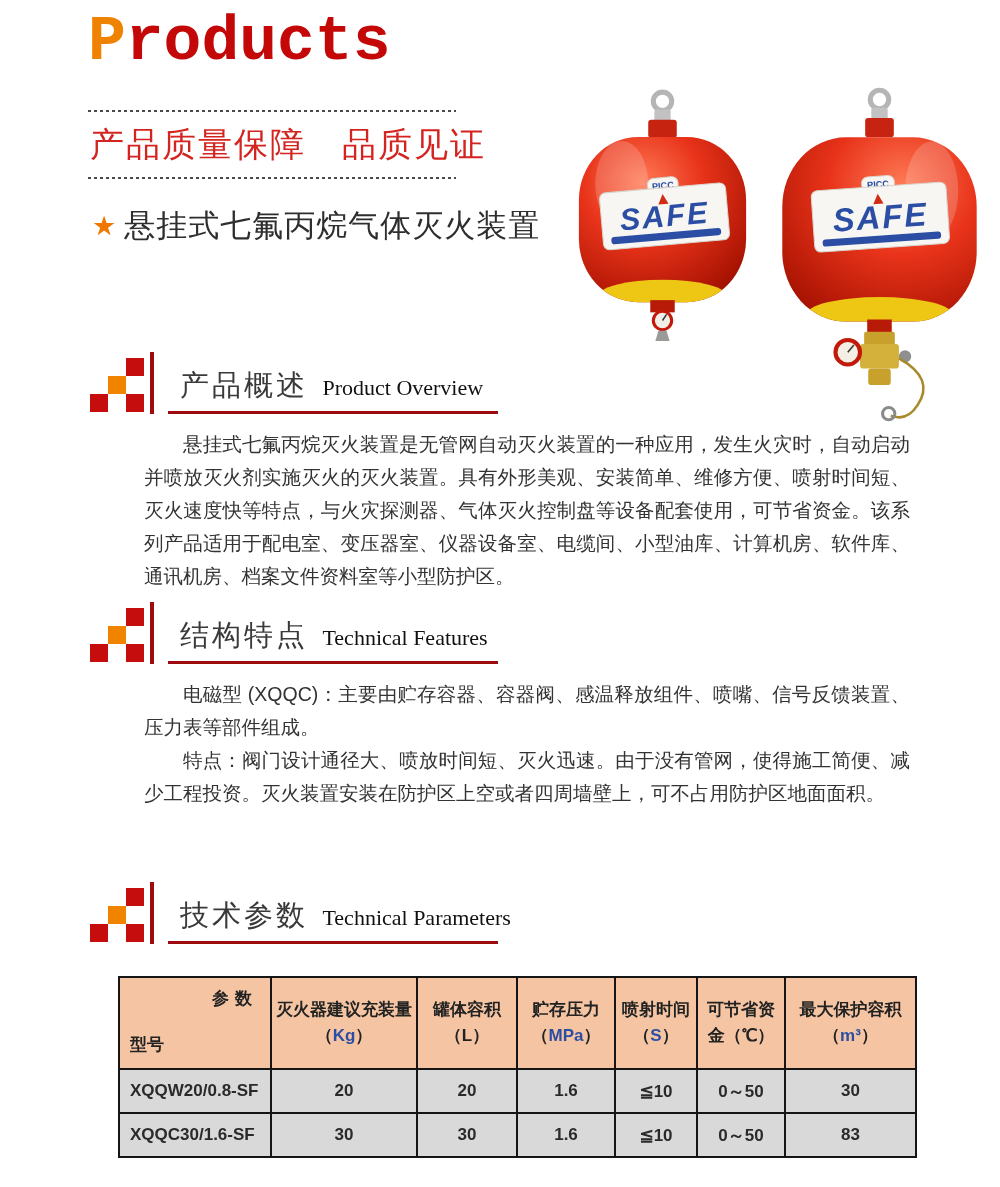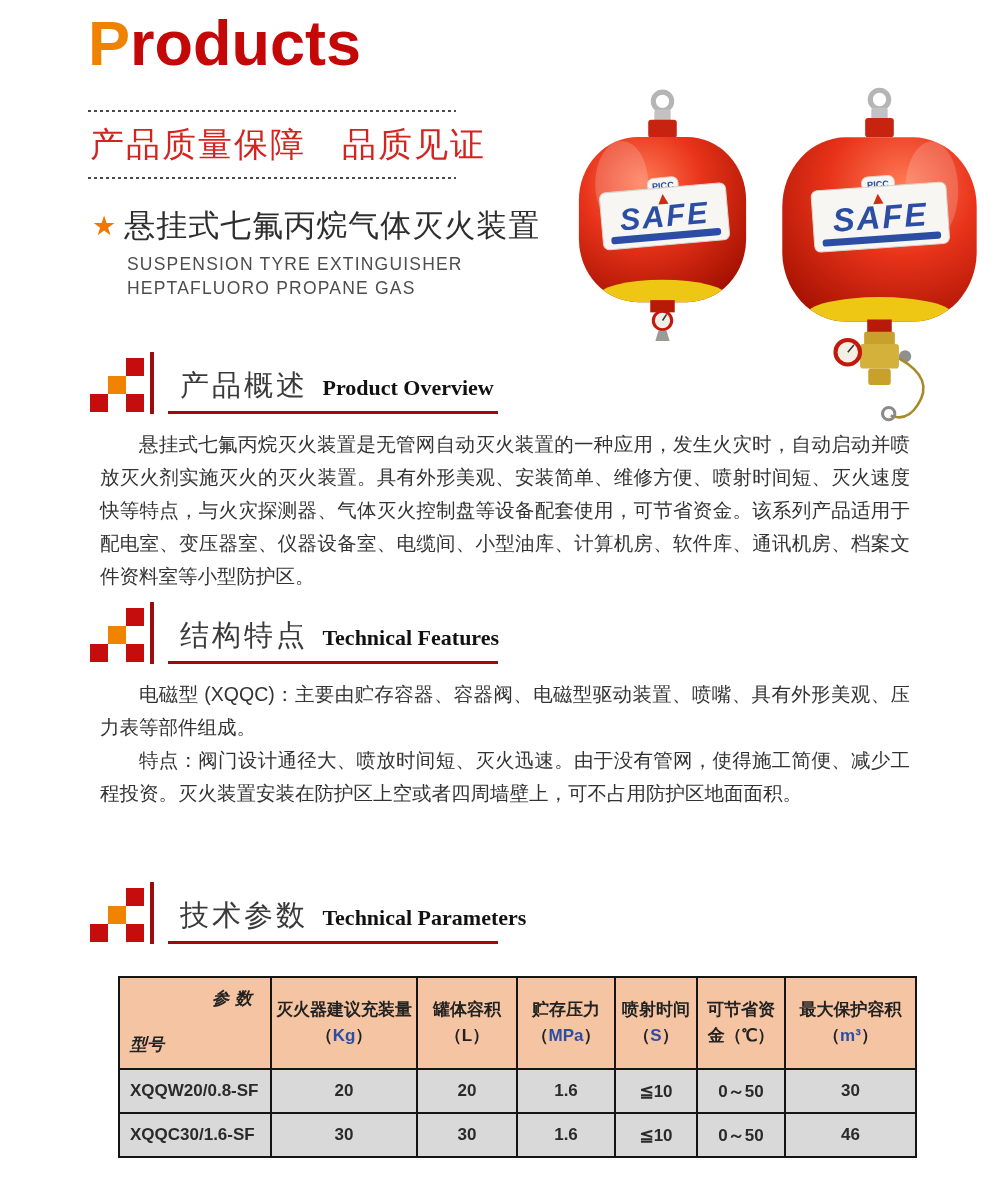--- a/index.html
+++ b/index.html
@@ -2,21 +2,21 @@
 <html><head>
 <meta charset="utf-8">
 <style>
   * { margin:0; padding:0; box-sizing:border-box; }
   html,body { background:#ffffff; }
   body { font-family:"Liberation Sans", sans-serif; color:#333; }
   .page { position:relative; width:1000px; height:1187px; background:#fff; overflow:hidden; }
 
   
   .brand-title { position:absolute; left:88px; top:10px;
-    font-family:Liberation Sans, sans-serif; font-weight:bold; font-size:63px; line-height:1.05;text-align:right; }
+    font-family:Liberation Mono, monospace; font-weight:bold; font-size:63px; line-height:1.05;text-align:right; }
   .brand-title .letter { color:#ef8200; }
   .brand-title .rest   { color:#c40808; }
 
   
   .banner { position:absolute; left:88px; top:110px; width:368px; }
   .dash-line { height:2px;
     background-image:repeating-linear-gradient(90deg,#4a4a4a 0 3px,transparent 3px 6px); }
   .banner-text { color:#d42420; font-size:34px; font-weight:500; letter-spacing:2px;
     padding:10px 2px 9px 2px; white-space:nowrap; }
 
@@ -39,41 +39,41 @@
   .checker i { position:absolute; width:18px; height:18px; }
   .checker .r { background:#c50d0d; }
   .checker .o { background:#f08300; }
   .p02 { left:36px; top:0; }
   .p11 { left:18px; top:18px; }
   .p20 { left:0;    top:36px; }
   .p22 { left:36px; top:36px; }
   .sec-bar { width:4px; height:62px; background:#9e0b0e; margin:0 14px 0 6px; }
   .sec-titles { position:relative; padding-bottom:8px; white-space:nowrap; }
   .sec-cn { font-size:29px; color:#3a3a3a; letter-spacing:3px;margin-left:12px; }
-  .sec-en { font-family:"Liberation Serif", serif; font-weight:bold; font-size:22px;
+  .sec-en { font-family:"Liberation Serif", serif; font-weight:normal; font-size:22px;
     color:#111; margin-left:10px; }
   .sec-underline { position:absolute; left:78px; bottom:0; width:330px; height:3px; background:#9e0b0e; }
 
   
   .para-block { position:absolute; left:100px; width:810px; font-size:19.5px;
     line-height:33px; color:#333; text-align:justify; }
-  .para-block p { text-indent:2em; }
+  .para-block p { text-indent:2em;margin-left:44px; }
 
   
   .tech-table { position:absolute; left:118px; top:976px; border-collapse:collapse;
     table-layout:fixed; width:797px; font-size:17px; color:#222; }
   .tech-table td { border:2px solid #151515; text-align:center; vertical-align:middle;
     padding:4px 4px; font-weight:700; }
   .tech-table .hdr { background:#f5c5a3; height:92px; line-height:1.55; }
   .tech-table .row { background:#d9d9d9; height:44px; font-size:17px; color:#2a2a2a; }
   .tech-table .model { text-align:left; padding-left:10px; }
   .corner { position:relative; background:#f5c5a3;
     background-image:linear-gradient(to bottom right,
       transparent calc(50% - 1px), #151515 calc(50% - 1px),
-      #151515 calc(50% + 1px), transparent calc(50% + 1px));font-style:italic; }
+      #151515 calc(50% + 1px), transparent calc(50% + 1px)); }
   .corner .c-top { position:absolute; top:8px; right:12px; letter-spacing:6px; }
   .corner .c-bottom { position:absolute; bottom:10px; left:10px; }
   .u-blue { color:#2b4ea4; }
   .u-dark { color:#222; }
 </style>
 </head>
 <body>
 
 <div class="page">
 
@@ -82,24 +82,20 @@
   <div class="banner">
     <div class="dash-line"></div>
     <div class="banner-text">产品质量保障　品质见证</div>
     <div class="dash-line"></div>
   </div>
 
   <div class="prod-head">
     <div class="prod-line1">
       <span class="star">★</span>
       <span class="prod-cn">悬挂式七氟丙烷气体灭火装置</span>
-    </div>
-    <div class="prod-en">
-      <div>SUSPENSION TYRE EXTINGUISHER</div>
-      <div>HEPTAFLUORO PROPANE GAS</div>
     </div>
   </div>
 
   <div class="images">
     <svg class="img-left" width="205" height="260" viewBox="0 0 200 255">
       <defs>
         <radialGradient id="g1" cx="38%" cy="28%" r="80%">
           <stop offset="0%" stop-color="#ff7a55"></stop>
             <stop offset="45%" stop-color="#e8331a"></stop>
             <stop offset="100%" stop-color="#a31000"></stop>
@@ -193,21 +189,21 @@
       </div>
     <div class="sec-bar"></div>
     <div class="sec-titles">
       <span class="sec-cn">结构特点</span>
       <span class="sec-en">Technical Features</span>
     </div>
     <div class="sec-underline"></div>
   </div>
 
   <div class="para-block" style="top:678px;">
-    <p>电磁型 (XQQC)：主要由贮存容器、容器阀、电磁型驱动装置、喷嘴、具有外形美观、压力表等部件组成。</p>
+    <p>电磁型 (XQQC)：主要由贮存容器、容器阀、感温释放组件、喷嘴、信号反馈装置、压力表等部件组成。</p>
     <p>特点：阀门设计通径大、喷放时间短、灭火迅速。由于没有管网，使得施工简便、减少工程投资。灭火装置安装在防护区上空或者四周墙壁上，可不占用防护区地面面积。</p>
   </div>
 
   <div class="sec" style="top:882px;">
     <div class="checker">
         <i class="r p02"></i>
         <i class="o p11"></i>
         <i class="r p20"></i>
         <i class="r p22"></i>
       </div>
@@ -251,18 +247,18 @@
       <td class="row">0～50</td>
       <td class="row">30</td>
     </tr>
     <tr>
       <td class="row model">XQQC30/1.6-SF</td>
       <td class="row">30</td>
       <td class="row">30</td>
       <td class="row">1.6</td>
       <td class="row">≦10</td>
       <td class="row">0～50</td>
-      <td class="row">46</td>
+      <td class="row">83</td>
     </tr>
   </tbody>
     </table>
 
 </div>
 
 </body></html>

